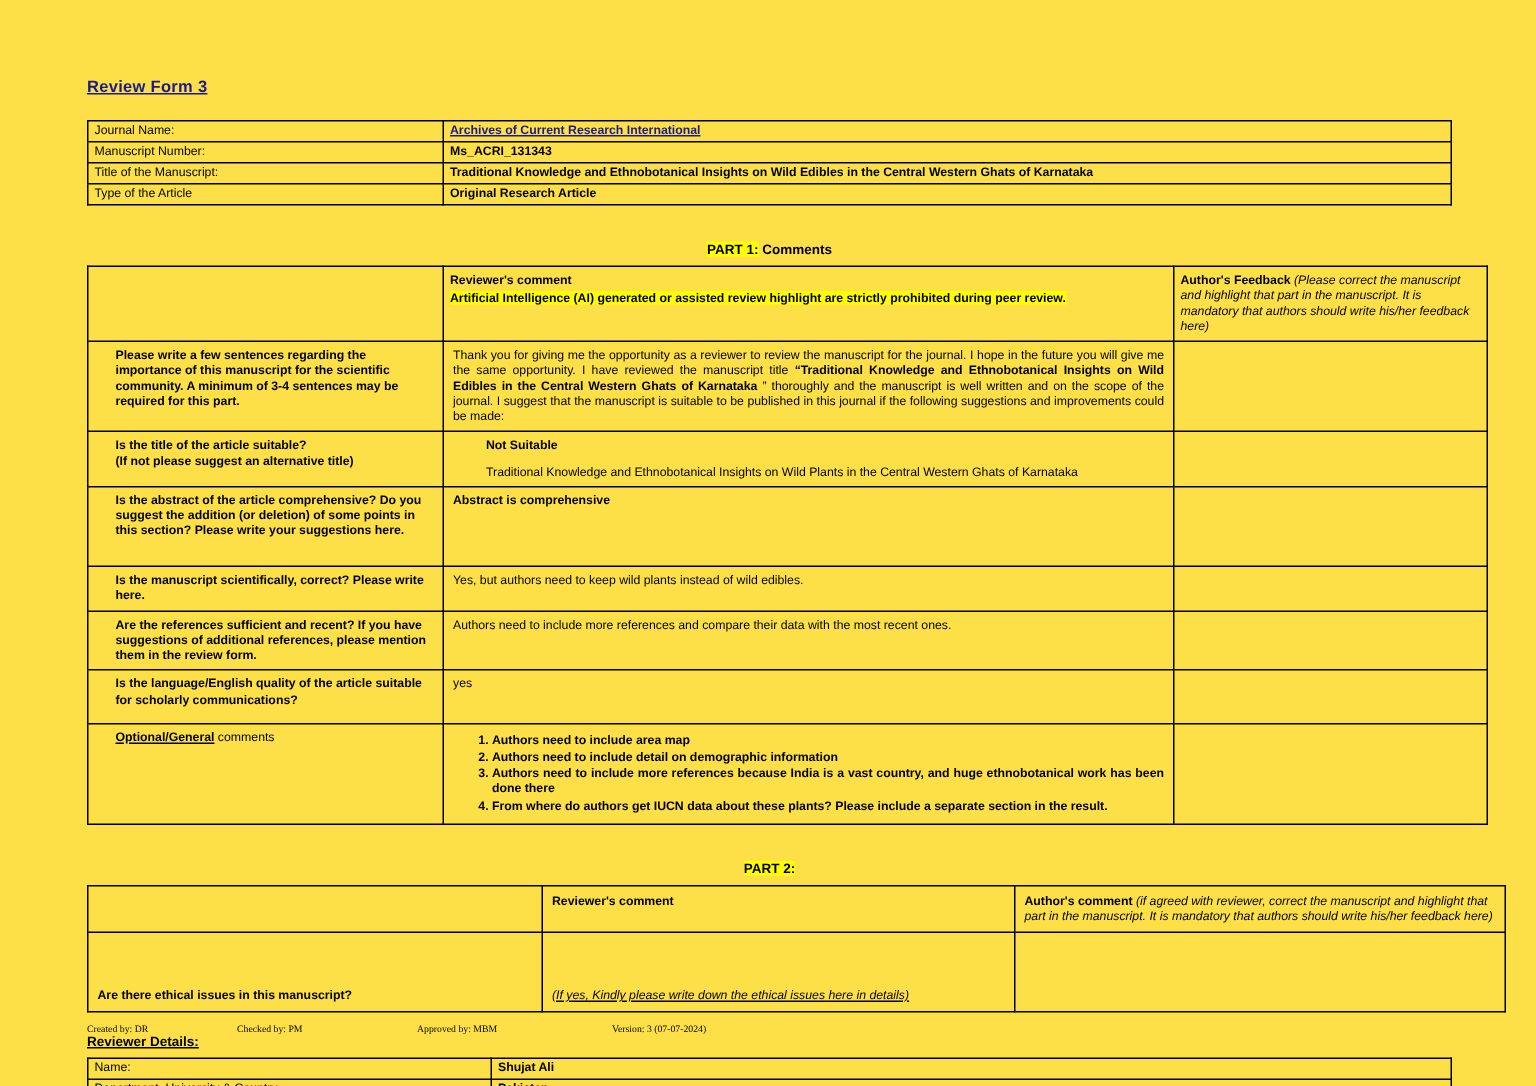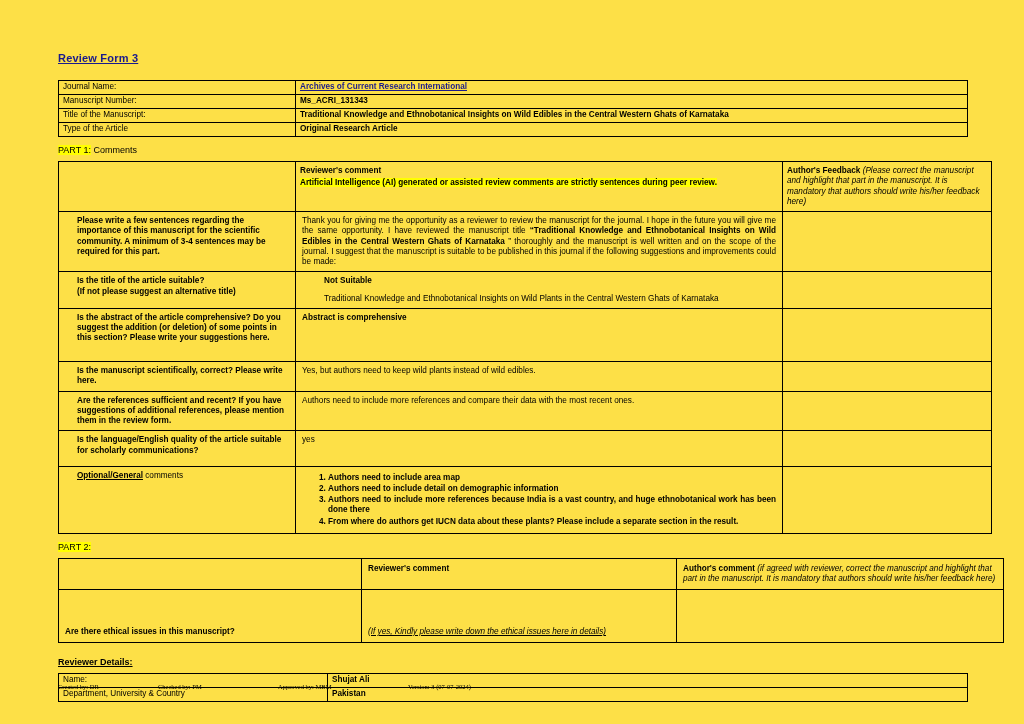--- a/index.html
+++ b/index.html
@@ -54,23 +54,24 @@
     font-size: 8.2px;
   }
   .meta-label { width: 228px; }
   .link-blue {
     color: #1a1a8c;
     font-weight: bold;
     text-decoration: underline;
   }
   .bold { font-weight: bold; }
   .part-head {
-    margin-top: 8px;
+    margin-top: 24px;
     font-size: 9px;
-    font-weight: normal;
+    font-weight: bold;
+    text-align: center;
   }
   .hl {
     background: #ffff00;
   }
   .main-table {
     margin-top: 6px;
   }
   .col1 { width: 228px; }
   .col2 { width: 478px; }
   .col3 { width: 200px; }
@@ -170,21 +171,21 @@
     <div class="part-head">
       <span class="hl">PART  1:</span><span> Comments</span>
     </div>
 
     <table class="main-table">
       <tbody>
           <tr class="hdr-row">
         <td class="col1"></td>
         <td class="col2">
           <div class="reviewer-comment-hdr">Reviewer's comment</div>
-          <div style="margin-top:2px;"><span class="ai-warning">Artificial Intelligence (AI) generated or assisted review comments are strictly sentences during peer review.</span></div>
+          <div style="margin-top:2px;"><span class="ai-warning">Artificial Intelligence (AI) generated or assisted review highlight are strictly prohibited during peer review.</span></div>
         </td>
         <td class="col3">
           <span class="bold">Author's Feedback </span><span class="it" style="font-style:italic;">(Please correct the manuscript and highlight that part in the manuscript. It is mandatory that authors should write his/her feedback here)</span>
         </td>
       </tr>
 
       <tr>
         <td class="q-cell">Please write a few sentences regarding the importance of this manuscript for the scientific community. A minimum of 3-4 sentences may be required for this part.</td>
         <td class="a-cell">
           <span>Thank you for giving me the opportunity as a reviewer to review the manuscript for the journal. I hope in the future you will give me the same opportunity. I have reviewed the manuscript title </span><span class="bold">“Traditional Knowledge and Ethnobotanical Insights on Wild Edibles in the Central Western Ghats of Karnataka </span><span>” thoroughly and the manuscript is well written and on the scope of the journal. I suggest that the manuscript is suitable to be published in this journal if the following suggestions and improvements could be made:</span>

